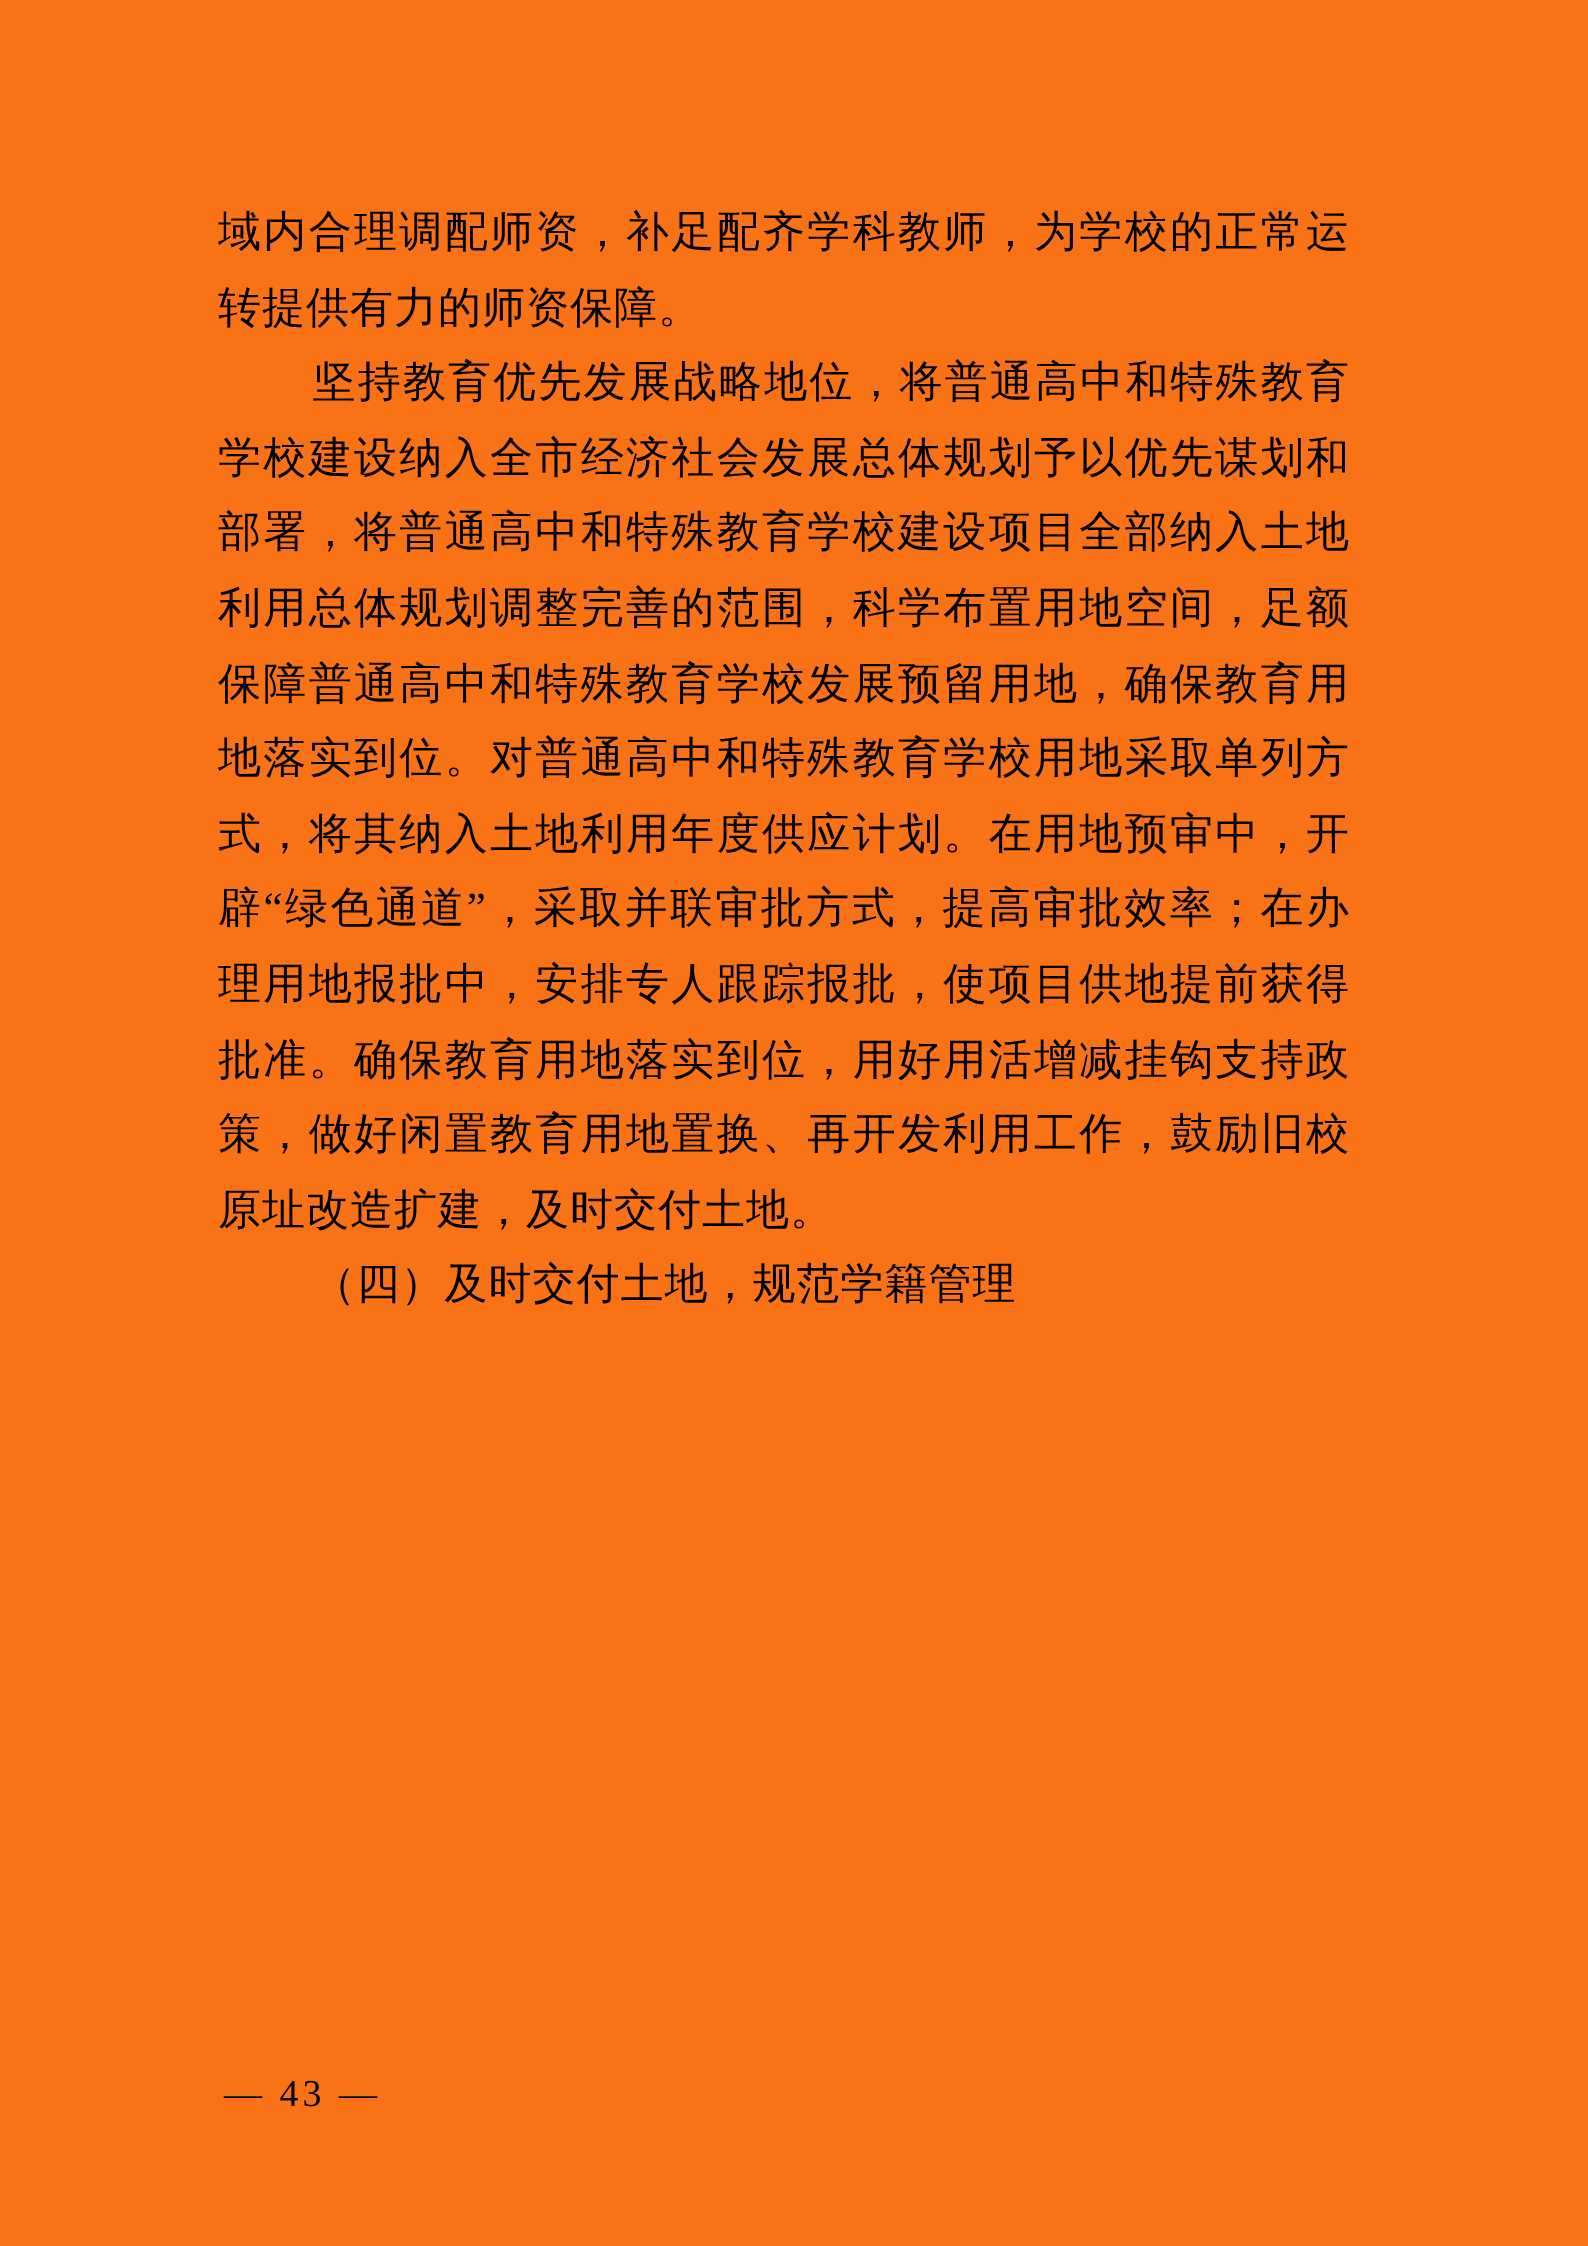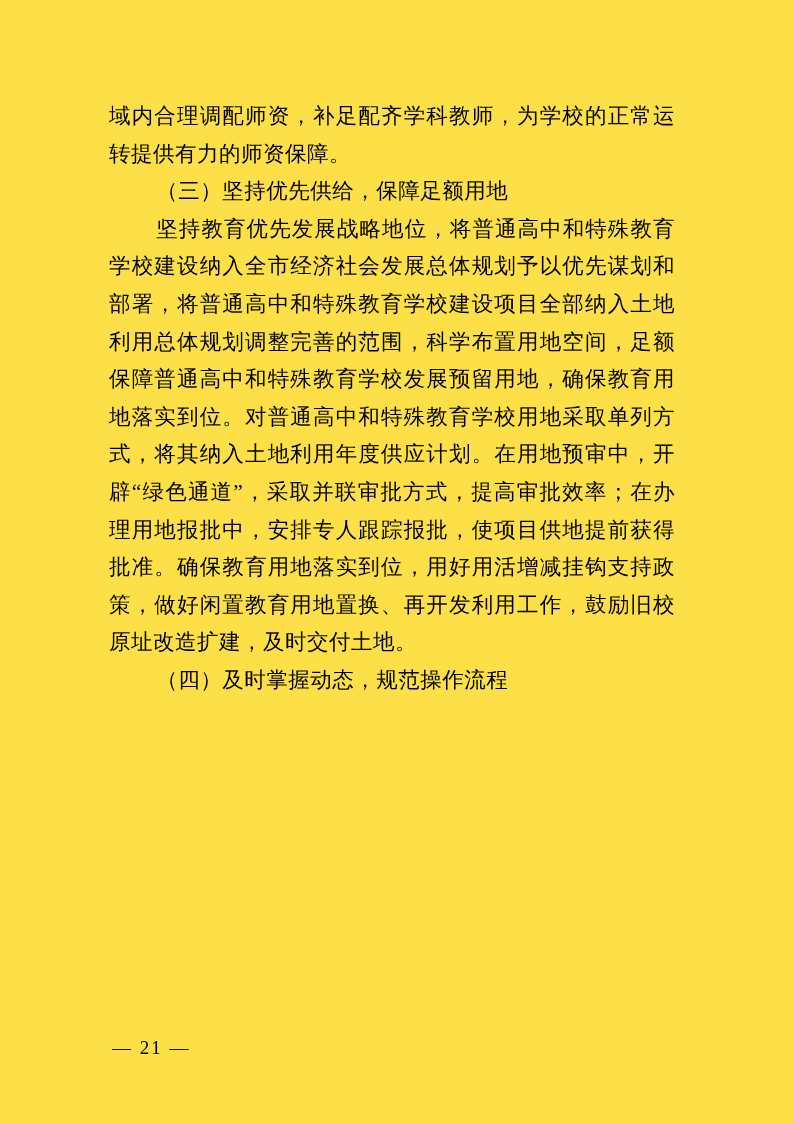--- a/index.html
+++ b/index.html
@@ -4,21 +4,21 @@
 <style>
   html, body {
     margin: 0;
     padding: 0;
     background: #ffffff;
   }
   .sheet {
     position: relative;
     width: 794px;
     height: 1123px;
-    background: #fde047;
+    background: #f97316;
     overflow: hidden;
     font-family: "Liberation Serif", "DejaVu Serif", serif;
     color: #000000;
   }
   .text-block {
     position: absolute;
     left: 109px;
     top: 98px;
     width: 566px;
     font-size: 21.5px;
@@ -52,18 +52,17 @@
     letter-spacing: 2px;
     color: #000000;
   }
 </style>
 </head>
 <body>
 
 <div class="sheet">
   <div class="text-block">
     <p class="para continuation">域内合理调配师资，补足配齐学科教师，为学校的正常运转提供有力的师资保障。</p>
-    <p class="heading">（三）坚持优先供给，保障足额用地</p>
     <p class="para">坚持教育优先发展战略地位，将普通高中和特殊教育学校建设纳入全市经济社会发展总体规划予以优先谋划和部署，将普通高中和特殊教育学校建设项目全部纳入土地利用总体规划调整完善的范围，科学布置用地空间，足额保障普通高中和特殊教育学校发展预留用地，确保教育用地落实到位。对普通高中和特殊教育学校用地采取单列方式，将其纳入土地利用年度供应计划。在用地预审中，开辟“绿色通道”，采取并联审批方式，提高审批效率；在办理用地报批中，安排专人跟踪报批，使项目供地提前获得批准。确保教育用地落实到位，用好用活增减挂钩支持政策，做好闲置教育用地置换、再开发利用工作，鼓励旧校原址改造扩建，及时交付土地。</p>
-    <p class="heading">（四）及时掌握动态，规范操作流程</p>
+    <p class="heading">（四）及时交付土地，规范学籍管理</p>
   </div>
-  <div class="page-footer">— 21 —</div>
+  <div class="page-footer">— 43 —</div>
 </div>
 
 </body></html>

